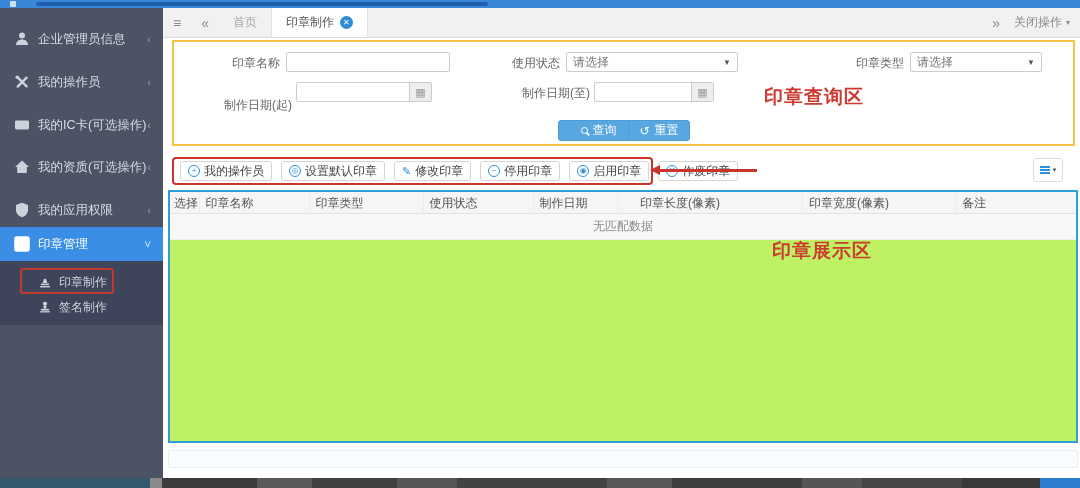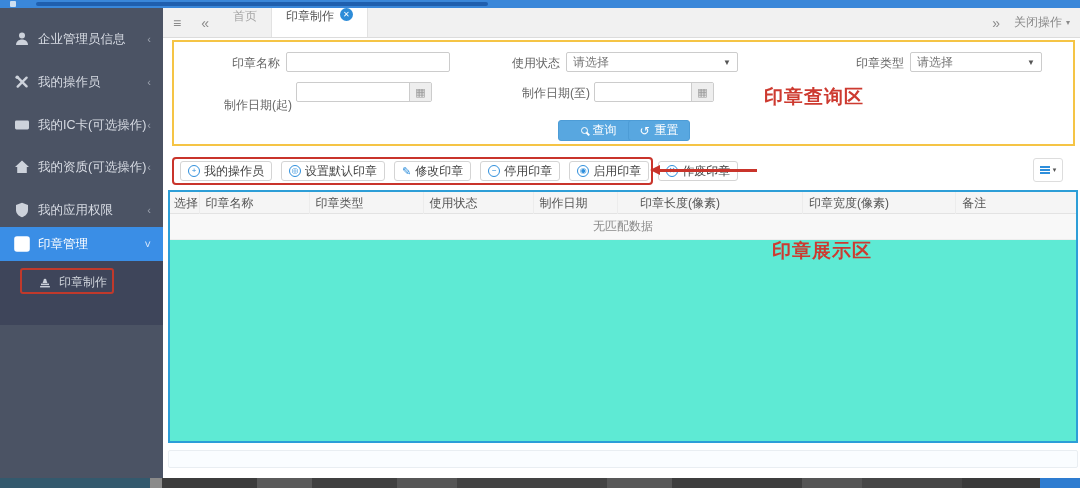--- a/index.html
+++ b/index.html
@@ -29,21 +29,21 @@
   .sub-item .lbl { margin-left:7px; font-size:12px; color:#ced3da; }
   .sub-item .sicon, .sub-item .sicon svg { width:14px; height:14px; flex:0 0 14px; }
   #submenu .annot-rect { position:absolute; left:20px; top:7px; width:94px; height:26px; border:2px solid #c0392b; border-radius:3px; pointer-events:none; }
 
   
   #main { position:absolute; left:163px; top:8px; width:917px; height:470px; background:#fff; }
 
   
   #tabbar { position:absolute; left:163px; top:8px; width:917px; height:30px; background:#f1f1f1; border-bottom:1px solid #dcdcdc; display:flex; align-items:stretch; }
   #tabbar .ico { display:flex; align-items:center; padding:0 10px; color:#8a8a8a; font-size:14px; cursor:pointer; }
-  .tab { display:flex; align-items:flex-start; gap:6px; padding:0 14px; font-size:12px; color:#a7a7a7; cursor:pointer; }
+  .tab { display:flex; align-items:center; gap:6px; padding:0 14px; font-size:12px; color:#a7a7a7; cursor:pointer; }
   .tab.active { background:#fff; color:#555; border-left:1px solid #e2e2e2; border-right:1px solid #e2e2e2; }
   .tabclose { width:13px; height:13px; border-radius:50%; background:#2d8cd8; color:#fff; font-size:8px; line-height:13px; text-align:center; display:inline-block; }
   #tabbar .right { margin-left:auto; display:flex; align-items:center; gap:4px; padding-right:10px; }
   #tabbar .closeops { font-size:12px; color:#8a8a8a; display:flex; align-items:center; gap:4px; cursor:pointer; }
   #tabbar .caret-sm { font-size:8px; color:#8a8a8a; }
 
   
   #querybox { position:absolute; left:172px; top:40px; width:903px; height:106px; background:#fff; border:2px solid #f5c445; }
   .flabel { position:absolute; font-size:12px; color:#666; text-align:right; }
   .finput { position:absolute; height:20px; border:1px solid #ccc; border-radius:2px; background:#fff; font-size:12px; padding:0 4px; color:#333; }
@@ -62,21 +62,21 @@
   .tbtn { height:20px; background:#fff; border:1px solid #d4d4d4; border-radius:3px; padding:0 7px; font-size:12px; color:#444; display:flex; align-items:center; gap:4px; cursor:pointer; white-space:nowrap; }
   .cic { width:12px; height:12px; border:1px solid #2f8fdc; border-radius:50%; color:#2f8fdc; font-size:8px; line-height:10px; text-align:center; display:inline-block; }
   .pic { color:#2f8fdc; font-size:11px; }
   #arrow { position:absolute; left:660px; top:169px; width:97px; height:3px; background:#c9342b; }
   #arrow::before { content:''; position:absolute; left:-10px; top:-4px; width:0; height:0; border:solid transparent; border-width:5.5px 10px 5.5px 0; border-right-color:#c9342b; }
   #optionsbtn { position:absolute; left:1033px; top:158px; width:30px; height:24px; background:#fff; border:1px solid #ddd; border-radius:3px; display:flex; align-items:center; justify-content:center; gap:3px; cursor:pointer; }
   .listbars { width:10px; height:8px; background:linear-gradient(#2f8fdc 2px, transparent 2px, transparent 3px, #2f8fdc 3px, #2f8fdc 5px, transparent 5px, transparent 6px, #2f8fdc 6px); }
   #optionsbtn .caret { font-size:7px; color:#555; }
 
   
-  #tablebox { position:absolute; left:168px; top:190px; width:910px; height:253px; border:2px solid #2d9ed7; background:#5eead4; }
+  #tablebox { position:absolute; left:168px; top:190px; width:910px; height:253px; border:2px solid #2d9ed7; background:#bef264; }
   #thead { display:flex; height:22px; background:#f5f5f5; border-bottom:1px solid #e3e3e3; align-items:center; }
   #thead .th { font-size:12px; color:#555; padding-left:6px; border-right:1px solid #ececec; height:22px; line-height:22px; white-space:nowrap; overflow:hidden; }
   #thead .th:last-child { border-right:none; }
   .c0{width:30px;padding-left:4px!important;} .c1{width:112px;} .c2{width:116px;} .c3{width:112px;}
   .c4{width:86px;} .c5{width:172px;margin-left:16px;} .c6{width:156px;} .c7{width:122px;}
   #emptyrow { height:26px; background:#f8f8f8; border-bottom:1px solid #eee; display:flex; align-items:center; justify-content:center; font-size:12px; color:#8a8a8a; }
 
   
   #footerstrip { position:absolute; left:168px; top:450px; width:910px; height:18px; background:#fafdff; border:1px solid #e9eef2; border-radius:2px; }
   #taskbar { position:absolute; left:0; top:478px; width:1080px; height:10px; display:flex; }
@@ -157,20 +157,31 @@
     <div id="submenu">
       <div class="sub-item" style="top:9px">
         <span class="sicon">
           <svg viewBox="0 0 16 16">
               <path d="M5.4 9c0-1.4 1-1.8 1-3.2a1.6 1.6 0 013.2 0c0 1.4 1 1.8 1 3.2z"></path>
               <rect x="3.4" y="9.8" width="9.2" height="1.8"></rect>
               <rect x="2.4" y="12.6" width="11.2" height="1.6"></rect>
             </svg>
         </span>
         <span class="lbl">印章制作</span>
+      </div>
+      <div class="sub-item" style="top:34px">
+        <span class="sicon">
+          <svg viewBox="0 0 16 16">
+              <circle cx="8" cy="4.4" r="2.4"></circle>
+              <path d="M6.4 6.8h3.2v3H6.4z"></path>
+              <rect x="3.4" y="10.2" width="9.2" height="1.8"></rect>
+              <rect x="2.4" y="12.8" width="11.2" height="1.4"></rect>
+            </svg>
+        </span>
+        <span class="lbl">签名制作</span>
       </div>
       <div class="annot-rect"></div>
     </div>
   </div>
 
   <div id="main"></div>
 
   <div id="tabbar">
     <span class="ico">≡</span>
     <span class="ico">«</span>

